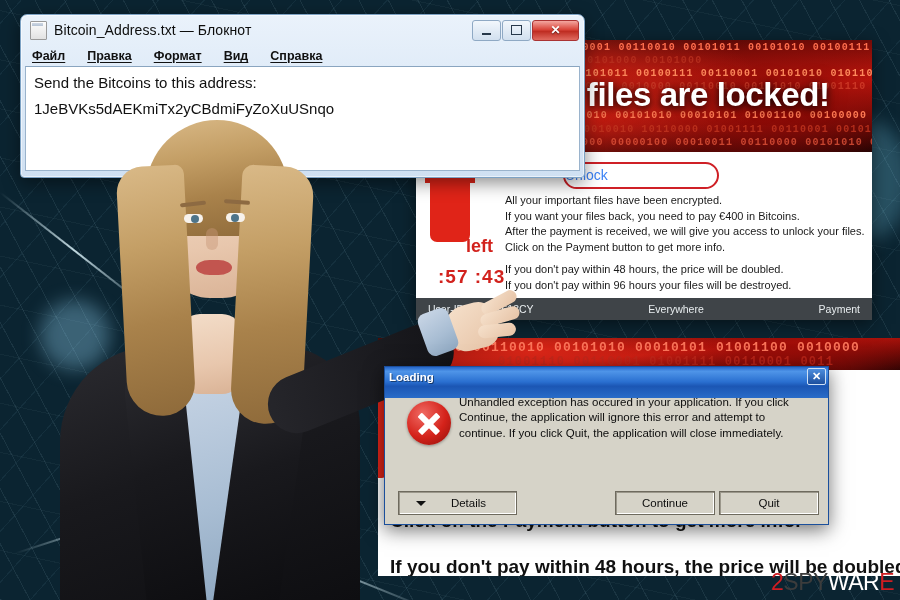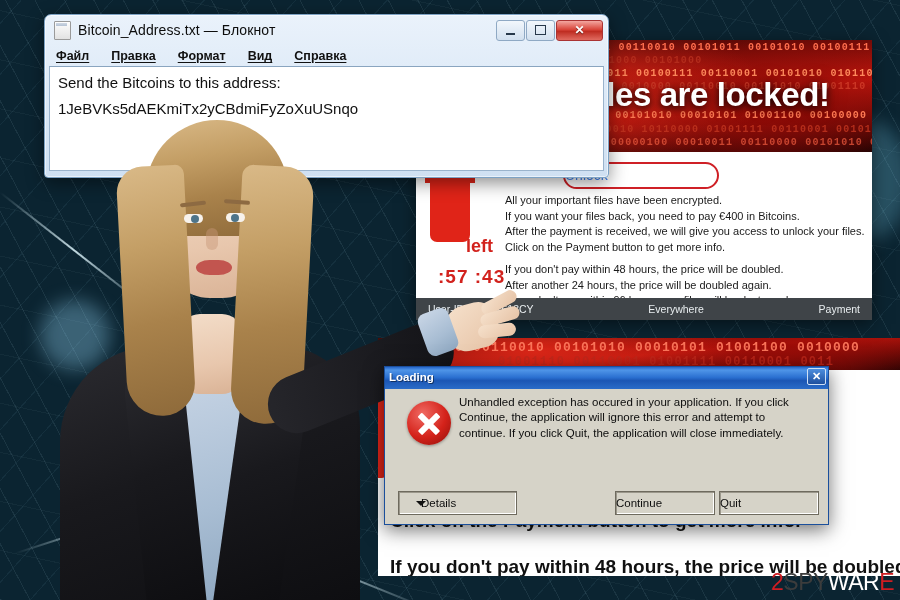--- a/index.html
+++ b/index.html
@@ -74,38 +74,38 @@
   .statusbar{position:absolute;left:0;right:0;bottom:0;display:flex;align-items:center;
     background:#3f4448;color:#e9eef0;}
   .statusbar .s2{margin-left:auto;}
   .statusbar .s3{margin-left:auto;}
   .redlock{position:absolute;background:#e02418;}
   .timer{position:absolute;color:#d2221d;font-weight:bold;}
 
   
   .xpdlg{position:absolute;background:#d6d3c8;border:1px solid #1b4f9c;
     box-shadow:0 5px 18px rgba(0,0,0,.55);}
-  .xpbar{height:19px;display:flex;align-items:center;padding:0 2px 3px 4px;
+  .xpbar{height:19px;display:flex;align-items:center;padding:0 2px 12px 4px;
     background:linear-gradient(180deg,#1f63c8 0%,#2f7ee0 16%,#1a5ec0 52%,#13worse 52%,#174fae 100%);
     background-color:#1b5cbe;
     background-image:linear-gradient(180deg,#2565c9 0%,#4f95e8 14%,#2a6fd0 48%,#1b56b4 62%,#2a6cc8 100%);}
   .xptitle{color:#fff;font-weight:bold;font-size:11.5px;text-shadow:1px 1px 0 rgba(0,0,0,.45);}
   .xpx{margin-left:auto;width:17px;height:15px;border:1px solid #cfe0f5;border-radius:2px;
     background:linear-gradient(180deg,#4d8ede,#1d4f9e);color:#fff;font-size:11px;font-weight:bold;
     display:flex;align-items:center;justify-content:center;line-height:1;}
   .xerr{position:absolute;width:44px;height:44px;border-radius:50%;
     background:radial-gradient(circle at 36% 30%,#f06a63,#d4221a 55%,#8d0f0a 100%);
     box-shadow:0 1px 3px rgba(0,0,0,.35);}
   .xerr:before,.xerr:after{content:"";position:absolute;left:9px;top:20px;width:26px;height:5.5px;
     background:#fff;border-radius:1px;}
   .xerr:before{transform:rotate(45deg);} .xerr:after{transform:rotate(-45deg);}
   .xtext{position:absolute;font-size:11.5px;color:#0d0d0d;line-height:1.33;}
   .xbtn{position:absolute;height:22px;background:#d6d3c8;border:1px solid #6e6a5e;
     box-shadow:1px 1px 0 #9b978b inset, -1px -1px 0 #fff inset;
-    font-size:11.5px;color:#0d0d0d;display:flex;align-items:center;}
+    font-size:11.5px;color:#0d0d0d;display:flex;align-items:center;justify-content:center;}
   .xbtn .arr{position:absolute;left:17px;width:0;height:0;border-left:5px solid transparent;
     border-right:5px solid transparent;border-top:5px solid #111;}
 
   
   .bigtext{position:absolute;color:#111;font-weight:bold;white-space:nowrap;}
 
   
   .person{position:absolute;}
   .p-hair{position:absolute;background:linear-gradient(170deg,#d9b987 0%,#c49f66 32%,#a9824b 62%,#8e6a3a 100%);}
   .p-face{position:absolute;background:linear-gradient(170deg,#f3ddc9,#e8c7ad 62%,#d9b295);}
@@ -167,37 +167,36 @@
 
     <div class="rbody" style="position:absolute;left:89px;top:153px;width:360px;font-size:11px;line-height:1.42;">
       <div>All your important files have been encrypted.</div>
       <div>If you want your files back, you need to pay €400 in Bitcoins.</div>
       <div>After the payment is received, we will give you access to unlock your files.</div>
       <div>Click on the Payment button to get more info.</div>
     </div>
 
     <div class="rbody" style="position:absolute;left:89px;top:222px;width:360px;font-size:11px;line-height:1.42;">
       <div>If you don't pay within 48 hours, the price will be doubled.</div>
-      <div>After another 24 hours, the price will be doubled again.</div>
       <div>If you don't pay within 96 hours your files will be destroyed.</div>
     </div>
 
     <div class="redlock" style="left:14px;top:128px;width:40px;height:74px;border-radius:7px;"></div>
     <div class="redlock" style="left:9px;top:113px;width:50px;height:30px;border-radius:25px 25px 0 0;"></div>
     <div class="timer" style="left:50px;top:196px;font-size:18px;">left</div>
     <div class="timer" style="left:22px;top:226px;font-size:19px;letter-spacing:1px;">:57 :43</div>
 
     <div class="statusbar" style="height:22px;font-size:10.5px;padding:0 12px;">
       <span>User-ID: 67ZFY613CY</span>
       <span class="s2">Everywhere</span>
       <span class="s3">Payment</span>
     </div>
   </div>
 
-  <div class="win7" style="left:20px;top:14px;width:563px;height:162px;margin-left:24px;">
+  <div class="win7" style="left:20px;top:14px;width:563px;height:162px;">
     <div class="win7-title">
       <span class="win7-ico np-ico"></span>
       <span>Bitcoin_Address.txt — Блокнот</span>
       <span class="ctrls">
         <span class="cbtn cmin">
             <span></span>
           </span>
         <span class="cbtn cmax">
             <span></span>
           </span>

